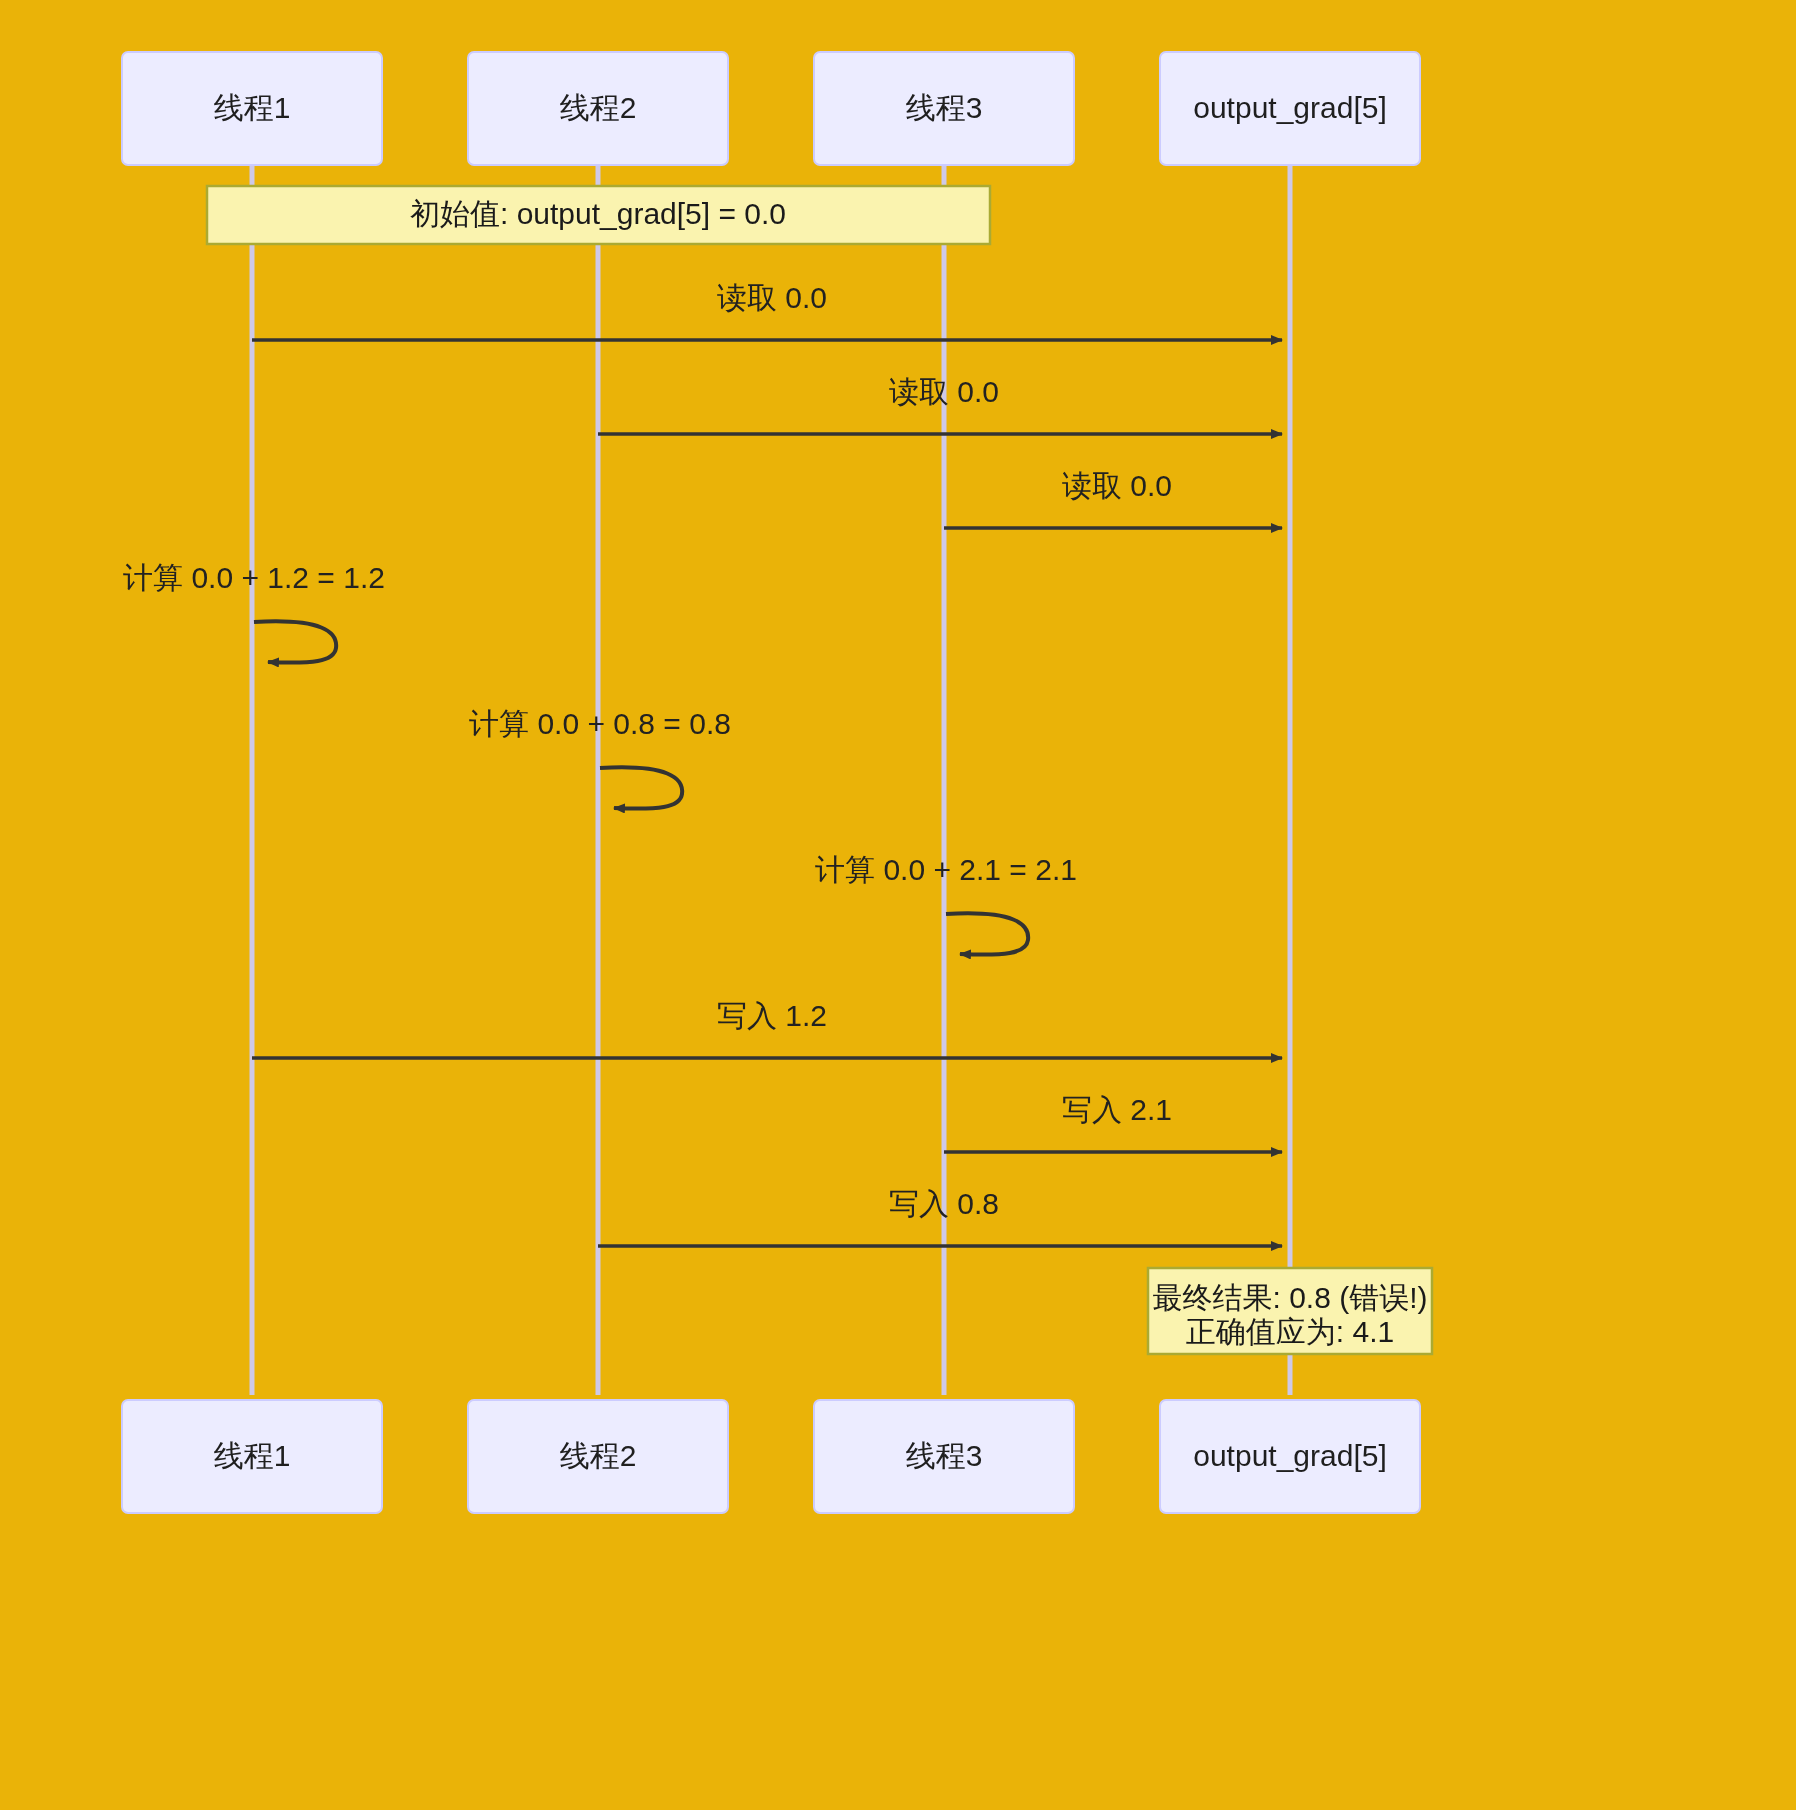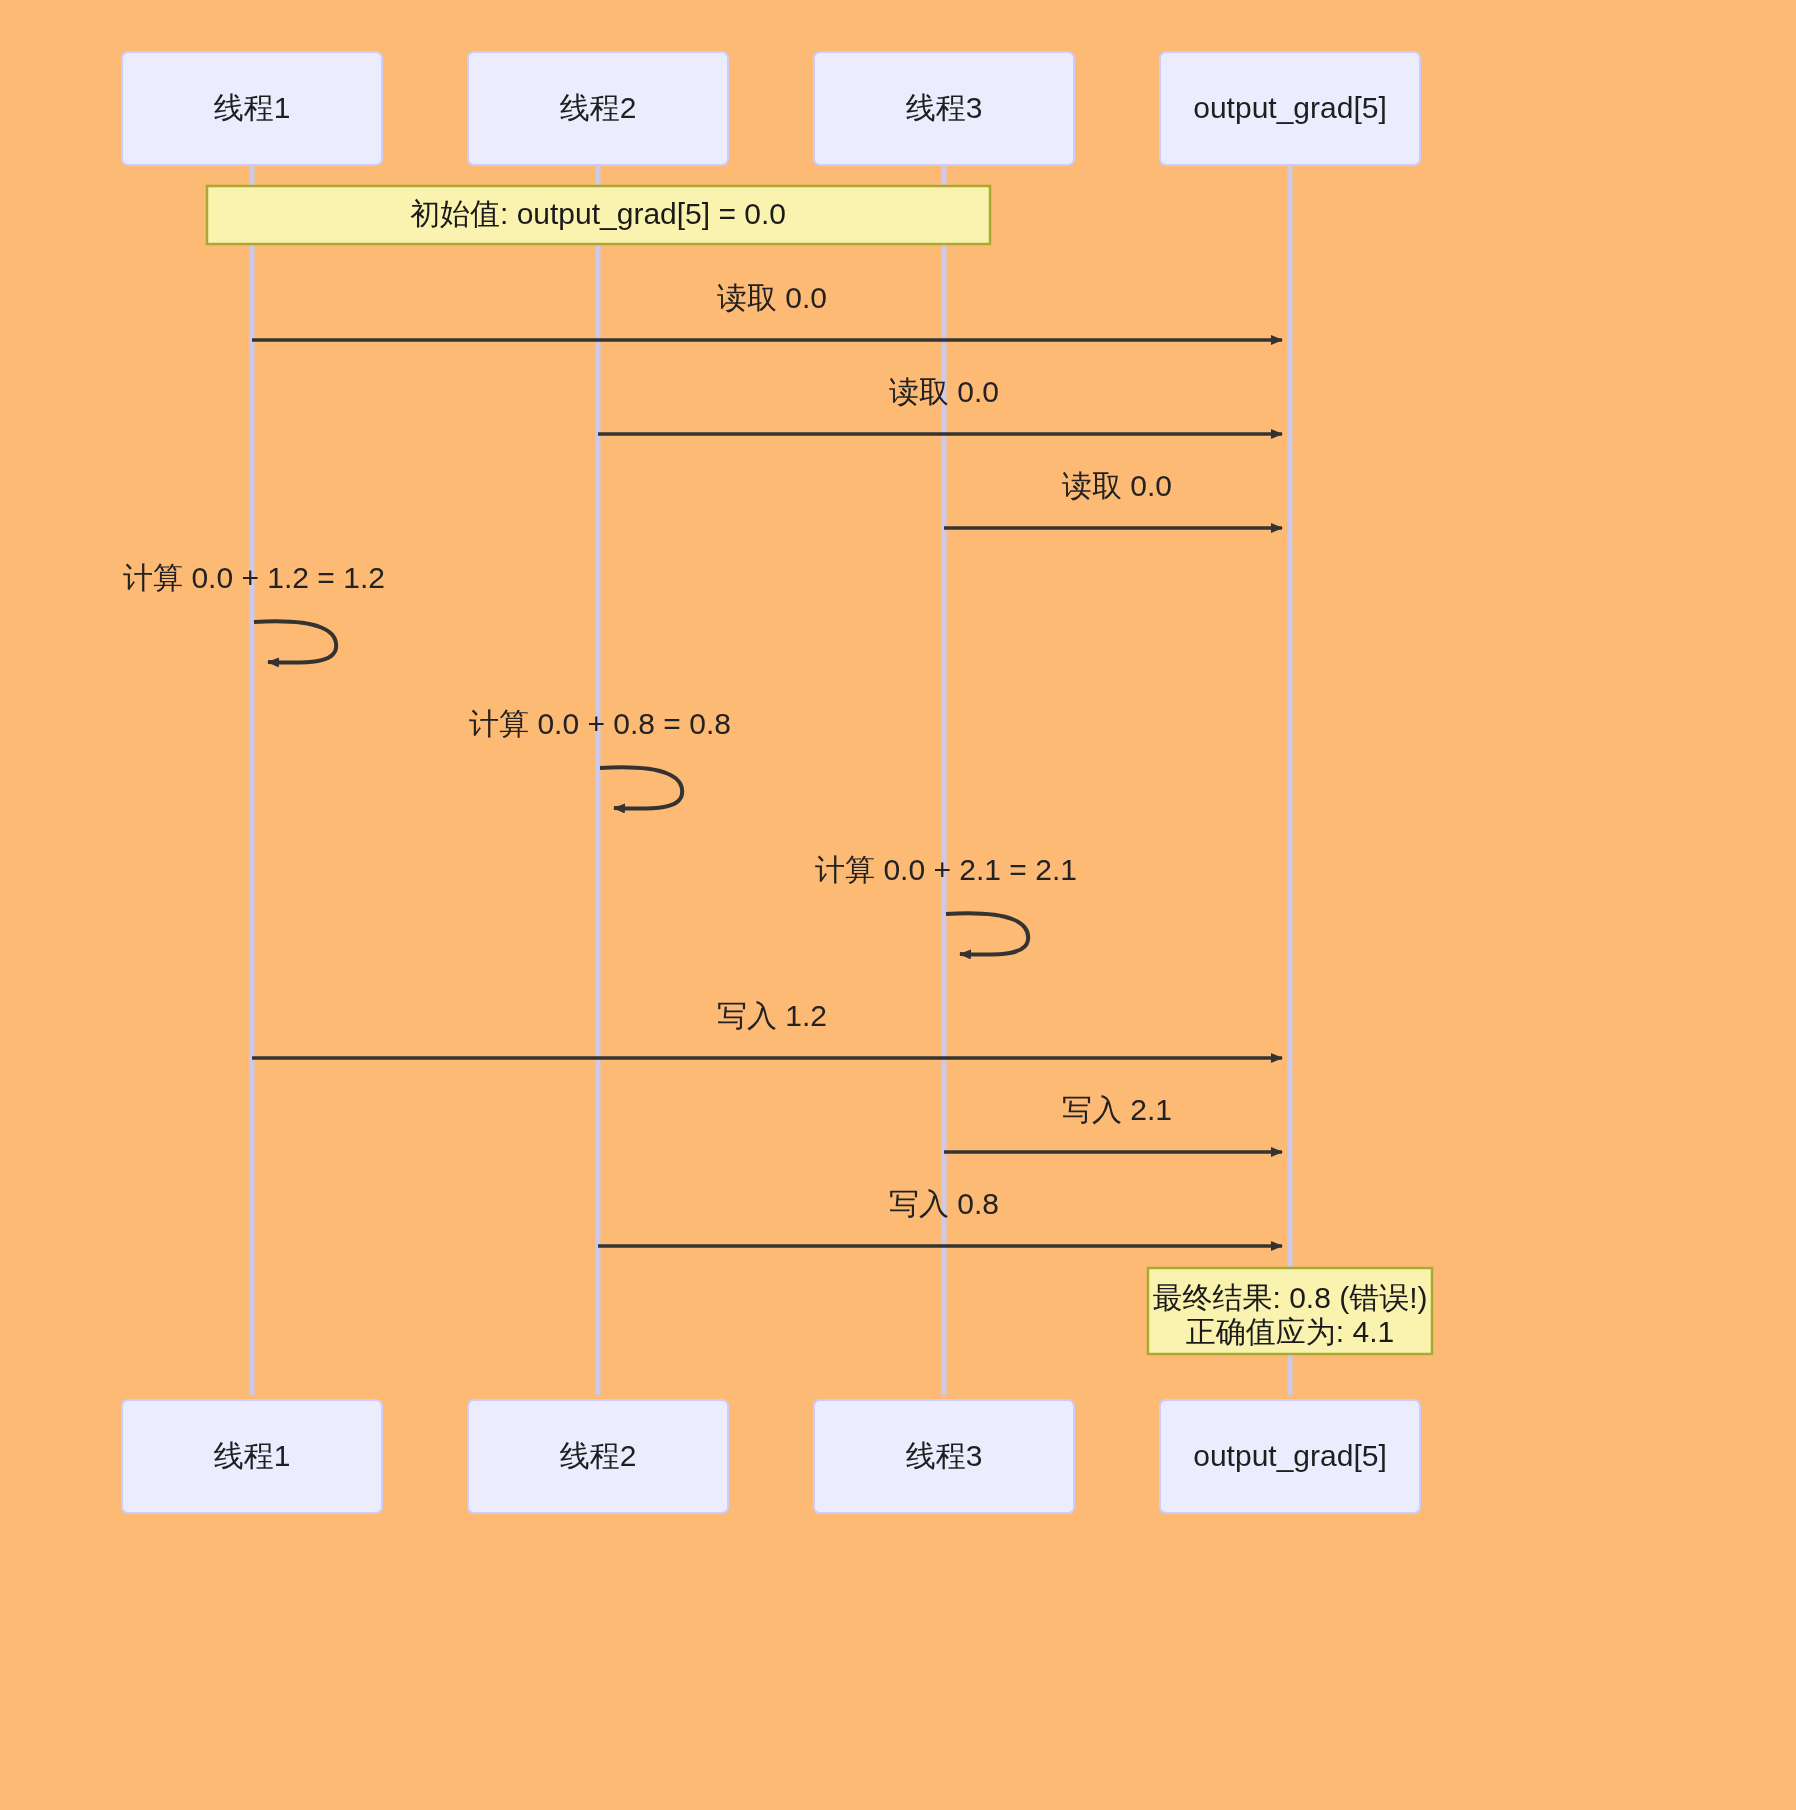--- a/index.html
+++ b/index.html
@@ -7,21 +7,21 @@
     padding: 0;
     background: #ffffff;
   }
   body {
     font-family: "Liberation Sans", "DejaVu Sans", sans-serif;
   }
   #stage {
     position: relative;
     width: 1796px;
     height: 1810px;
-    background: #fdba74;
+    background: #eab308;
     overflow: hidden;
   }
   svg#diagram {
     position: absolute;
     top: 0;
     left: 0;
     width: 1796px;
     height: 1810px;
     display: block;
   }

